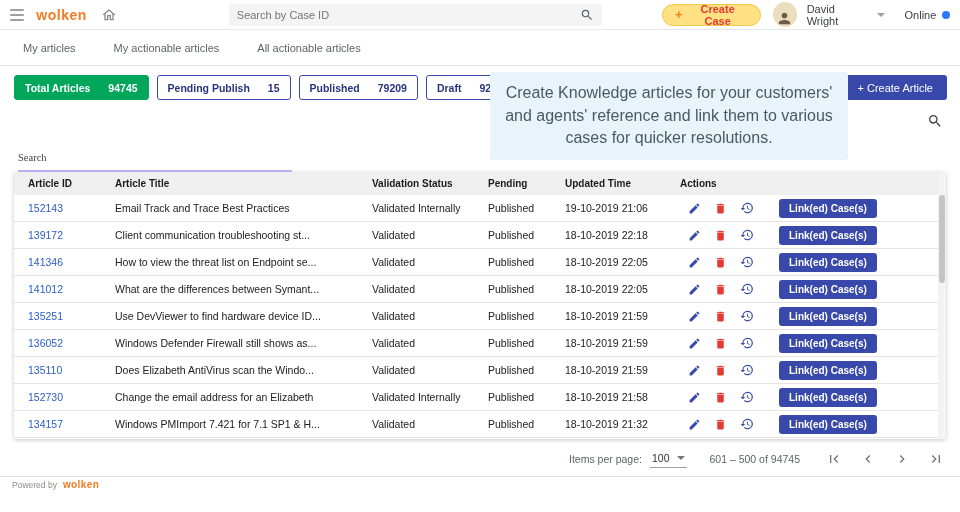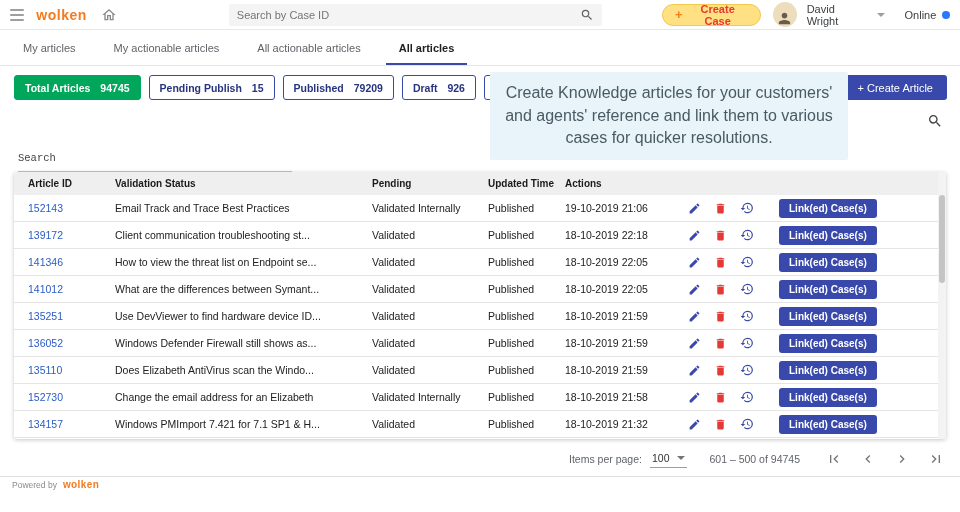--- a/index.html
+++ b/index.html
@@ -27,29 +27,29 @@
   
   .tabs { position:absolute; top:30px; left:0; right:0; height:36px; border-bottom:1px solid #e6e6e6; display:flex; align-items:stretch; padding-left:4px; background:#fff; z-index:9; }
   .tab { padding:0 19px; display:flex; align-items:center; font-size:11px; color:#5f6368; cursor:pointer; position:relative; }
   .tab.active { color:#202124; font-weight:bold; }
   .tab.active::after { content:""; position:absolute; left:6px; right:6px; bottom:0; height:2px; background:var(--accent); }
 
   
   .content { position:absolute; top:66px; left:0; right:0; bottom:16px; background:#fff; }
 
   .stats { position:absolute; top:9px; left:14px; display:flex; gap:8px; }
-  .chip { height:25px; display:flex; align-items:center; gap:10px; padding:0 10px; border:1px solid var(--accent); border-radius:3px; background:#fff; color:#26337e; font-weight:bold; font-size:10.5px; cursor:pointer; white-space:nowrap; }
+  .chip { height:25px; display:flex; align-items:center; gap:18px; padding:0 10px; border:1px solid var(--accent); border-radius:3px; background:#fff; color:#26337e; font-weight:bold; font-size:10.5px; cursor:pointer; white-space:nowrap; }
   .chip.filled { background:var(--success); border-color:var(--success); color:#fff; }
 
   .tooltip { position:absolute; left:490px; top:6px; width:358px; background:var(--tooltip_bg); color:#4a5a63; padding:10px 14px; font-size:16px; line-height:1.42; text-align:center; border-radius:2px; z-index:6; }
 
   .create-article { position:absolute; right:13px; top:9px; height:25px; padding:0 14px; background:var(--accent); color:#fff; border:none; border-radius:3px; font-size:11px; font-family:inherit; cursor:pointer; white-space:nowrap; }
   .standalone-search { position:absolute; right:17px; top:47px; cursor:pointer; color:#424242; }
 
-  .table-search { position:absolute; left:18px; top:82px; width:274px; border:none; border-bottom:4px solid #c4b5fd; font-size:10.5px; padding:4px 0 7px; outline:none; background:transparent; color:#333; font-family:Liberation Mono, monospace; }
+  .table-search { position:absolute; left:18px; top:82px; width:274px; border:none; border-bottom:4px solid #c4b5fd; font-size:10.5px; padding:4px 0 7px; outline:none; background:transparent; color:#333; font-family:Liberation Serif, serif; }
   .table-search::placeholder { color:#424242; }
 
   
   .table-card { position:absolute; left:14px; right:14px; top:106px; height:267px; background:#fff; box-shadow:0 1px 4px rgba(0,0,0,.22); border-radius:2px; overflow:hidden; }
   .thead, .tr { display:grid; grid-template-columns:87px 257px 116px 77px 115px 1fr; align-items:center; padding-left:14px; }
   .thead { height:23px; background:#efefef; font-weight:bold; font-size:10px; color:#1b1b1b; }
   .tr { height:27px; border-bottom:1px solid #e4e4e4; font-size:10.5px; background:#fff; color:#212121; }
   .td.col-id { color:var(--link_id); cursor:pointer; }
   .td.col-title, .th { overflow:hidden; text-overflow:ellipsis; white-space:nowrap; padding-right:8px; }
   .col-actions { display:flex; align-items:center; gap:13px; padding-left:8px; }
@@ -111,21 +111,20 @@
     <span class="username">David Wright</span>
     <span class="chev"></span>
     <span class="online">Online</span>
     <span class="online-dot"></span>
   </header>
 
   <nav class="tabs">
     <div class="tab">My articles</div>
     <div class="tab">My actionable articles</div>
     <div class="tab">All actionable articles</div>
-    <div class="tab active">All articles</div>
   </nav>
 
   <section class="content">
 
     <div class="stats">
       <div class="chip filled">
         <span>Total Articles</span>
         <span>94745</span>
       </div>
       <div class="chip">
@@ -154,20 +153,21 @@
       <svg width="16" height="16" viewBox="0 0 24 24">
           <path fill="#424242" d="M15.5 14h-.79l-.28-.27A6.47 6.47 0 0 0 16 9.5 6.5 6.5 0 1 0 9.5 16c1.61 0 3.09-.59 4.23-1.57l.27.28v.79l5 4.99L20.49 19l-4.99-5zm-6 0C7.01 14 5 11.99 5 9.5S7.01 5 9.5 5 14 7.01 14 9.5 11.99 14 9.5 14z"></path>
         </svg>
     </span>
 
     <input class="table-search" placeholder="Search" style="">
 
     <div class="table-card">
       <div class="thead">
         <div class="th">Article ID</div>
+        <div class="th">Article Title</div>
         <div class="th">Validation Status</div>
         <div class="th">Pending</div>
         <div class="th">Updated Time</div>
         <div class="th">Actions</div>
       </div>
       <div class="tbody">
   <div class="tr">
     <div class="td col-id">152143</div>
     <div class="td col-title">Email Track and Trace Best Practices</div>
     <div class="td">Validated Internally</div>

